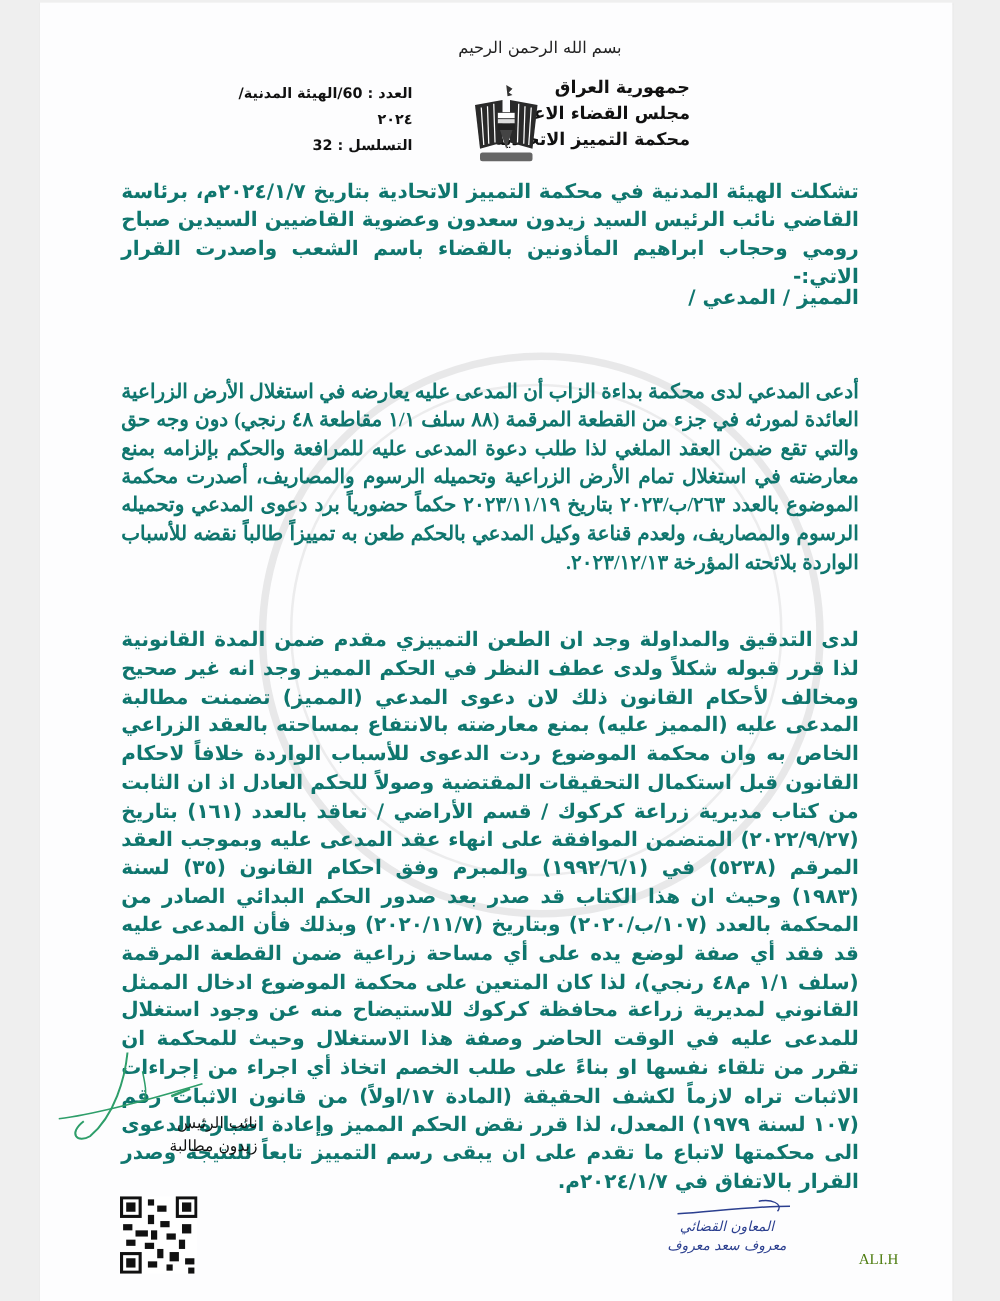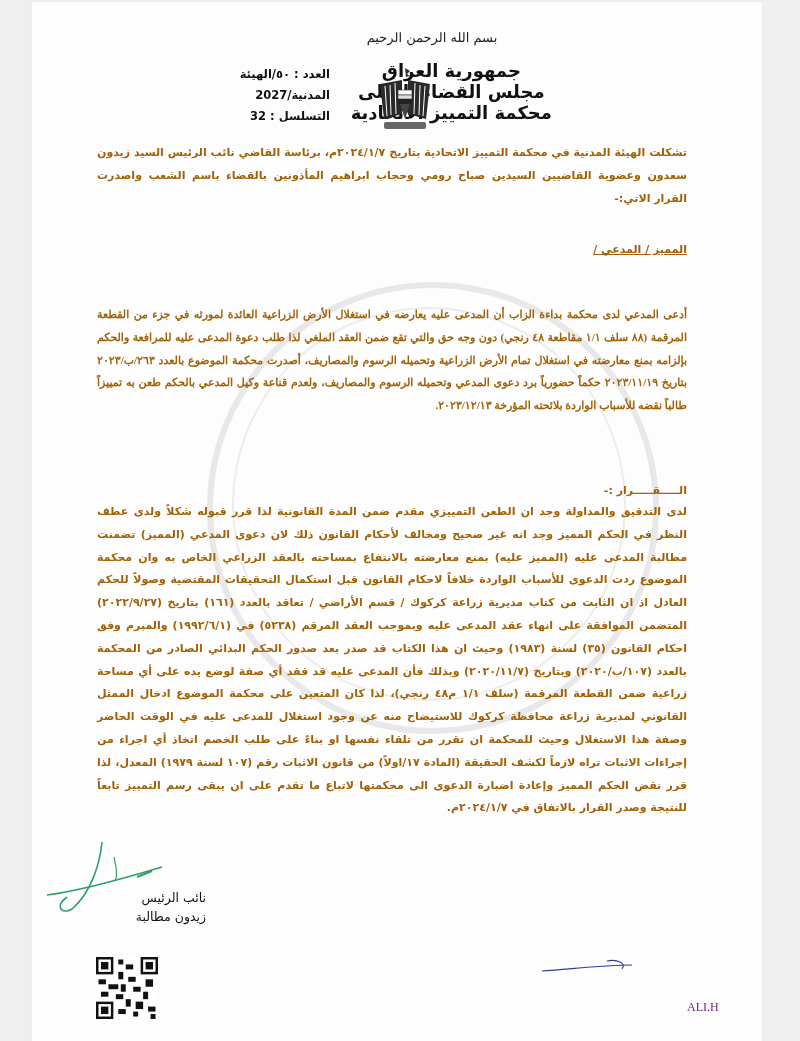--- a/index.html
+++ b/index.html
@@ -14,36 +14,36 @@
     background:#fdfdfe;
     box-shadow:0 0 1px rgba(0,0,0,0.08);
     overflow:hidden;
   }
   .bismillah {
     position:absolute; top:28px; left:320px; width:160px; text-align:center;
     font-family:"DejaVu Serif", serif; font-size:13px; color:#222;
     direction:rtl;
   }
   .hdr-right {
-    position:absolute; top:58px; right:210px; text-align:center; direction:rtl;
-    font-weight:bold; font-size:18px; line-height:21px;
+    position:absolute; top:58px; right:210px; text-align:right; direction:rtl;
+    font-weight:bold; font-size:14px; line-height:21px;
   }
   .hdr-left {
     position:absolute; top:62px; left:148px; direction:rtl; text-align:right;
     font-weight:bold; font-size:11.5px; line-height:21px; width:150px;
   }
   .emblem {
     position:absolute; top:62px; left:340px; width:66px; height:70px;
   }
   .body-text {
     position:absolute; right:75px; width:590px; direction:rtl; text-align:justify;
-    font-weight:bold; font-size:11px; line-height:22.8px; color:#a16207;
+    font-weight:bold; font-size:16px; line-height:22.8px; color:#0f766e;
   }
   .intro { top:140px; }
-  .parties { top:237px;text-decoration:underline; }
+  .parties { top:225px; }
   .facts { top:301px;font-family:Liberation Serif, serif; }
   .decision-title { top:478px; }
   .decision { top:499px; }
   .seal {
     position:absolute; left:175px; top:280px; width:440px; height:440px;
     border-radius:50%; border:6px solid rgba(140,140,140,0.18);
     pointer-events:none;
   }
   .seal2 {
     position:absolute; left:200px; top:305px; width:390px; height:390px;
@@ -61,21 +61,21 @@
     position:absolute; left:64px; top:955px; width:62px; height:62px;
   }
   .clerk {
     position:absolute; left:490px; top:955px; width:120px; height:60px;
   }
   .clerk-text {
     position:absolute; left:492px; top:972px; width:115px; direction:rtl; text-align:center;
     font-family:"DejaVu Serif", serif; font-style:italic; color:#2b3f8f; font-size:11px; line-height:15px;
   }
   .alih {
-    position:absolute; left:655px; top:998px; font-family:"Liberation Serif", serif; font-size:12px; color:#701a75;
+    position:absolute; left:655px; top:998px; font-family:"Liberation Serif", serif; font-size:12px; color:#4d7c0f;
   }
   p { margin:0; }
 </style>
 </head>
 <body>
 
 <div class="page">
 
   <div class="seal"></div>
   <div class="seal2"></div>
@@ -101,33 +101,32 @@
         <line x1="43" y1="19" x2="42" y2="50"></line>
     </g>
     <rect x="26" y="26" width="14" height="5" fill="#fff" stroke="#333" stroke-width="0.6"></rect>
     <rect x="26" y="31" width="14" height="4" fill="#ddd" stroke="#333" stroke-width="0.6"></rect>
     <rect x="26" y="35" width="14" height="5" fill="#222"></rect>
     <path d="M28 40 L33 55 L38 40 Z" fill="#444"></path>
     <rect x="12" y="58" width="42" height="7" rx="2" fill="#666"></rect>
   </svg>
 
   <div class="hdr-left">
-    <div>العدد : ٥٠/الهيئة المدنية/2027</div>
+    <div>العدد : 60/الهيئة المدنية/٢٠٢٤</div>
     <div>التسلسل : 32</div>
   </div>
 
   <p class="body-text intro">تشكلت الهيئة المدنية في محكمة التمييز الاتحادية بتاريخ ٢٠٢٤/١/٧م، برئاسة القاضي نائب الرئيس السيد زيدون سعدون وعضوية القاضيين السيدين صباح رومي وحجاب ابراهيم المأذونين بالقضاء باسم الشعب واصدرت القرار الاتي:-</p>
 
   <div class="body-text parties">
     <div>المميز / المدعي /</div>
   </div>
 
   <p class="body-text facts">أدعى المدعي لدى محكمة بداءة الزاب أن المدعى عليه يعارضه في استغلال الأرض الزراعية العائدة لمورثه في جزء من القطعة المرقمة (٨٨ سلف ١/١ مقاطعة ٤٨ رنجي) دون وجه حق والتي تقع ضمن العقد الملغي لذا طلب دعوة المدعى عليه للمرافعة والحكم بإلزامه بمنع معارضته في استغلال تمام الأرض الزراعية وتحميله الرسوم والمصاريف، أصدرت محكمة الموضوع بالعدد ٢٦٣/ب/٢٠٢٣ بتاريخ ٢٠٢٣/١١/١٩ حكماً حضورياً برد دعوى المدعي وتحميله الرسوم والمصاريف، ولعدم قناعة وكيل المدعي بالحكم طعن به تمييزاً طالباً نقضه للأسباب الواردة بلائحته المؤرخة ٢٠٢٣/١٢/١٣.</p>
 
-  <div class="body-text decision-title">الـــــقـــــرار :-</div>
 
   <p class="body-text decision">لدى التدقيق والمداولة وجد ان الطعن التمييزي مقدم ضمن المدة القانونية لذا قرر قبوله شكلاً ولدى عطف النظر في الحكم المميز وجد انه غير صحيح ومخالف لأحكام القانون ذلك لان دعوى المدعي (المميز) تضمنت مطالبة المدعى عليه (المميز عليه) بمنع معارضته بالانتفاع بمساحته بالعقد الزراعي الخاص به وان محكمة الموضوع ردت الدعوى للأسباب الواردة خلافاً لاحكام القانون قبل استكمال التحقيقات المقتضية وصولاً للحكم العادل اذ ان الثابت من كتاب مديرية زراعة كركوك / قسم الأراضي / تعاقد بالعدد (١٦١) بتاريخ (٢٠٢٢/٩/٢٧) المتضمن الموافقة على انهاء عقد المدعى عليه وبموجب العقد المرقم (٥٢٣٨) في (١٩٩٢/٦/١) والمبرم وفق احكام القانون (٣٥) لسنة (١٩٨٣) وحيث ان هذا الكتاب قد صدر بعد صدور الحكم البدائي الصادر من المحكمة بالعدد (١٠٧/ب/٢٠٢٠) وبتاريخ (٢٠٢٠/١١/٧) وبذلك فأن المدعى عليه قد فقد أي صفة لوضع يده على أي مساحة زراعية ضمن القطعة المرقمة (سلف ١/١ م٤٨ رنجي)، لذا كان المتعين على محكمة الموضوع ادخال الممثل القانوني لمديرية زراعة محافظة كركوك للاستيضاح منه عن وجود استغلال للمدعى عليه في الوقت الحاضر وصفة هذا الاستغلال وحيث للمحكمة ان تقرر من تلقاء نفسها او بناءً على طلب الخصم اتخاذ أي اجراء من إجراءات الاثبات تراه لازماً لكشف الحقيقة (المادة ١٧/اولاً) من قانون الاثبات رقم (١٠٧ لسنة ١٩٧٩) المعدل، لذا قرر نقض الحكم المميز وإعادة اضبارة الدعوى الى محكمتها لاتباع ما تقدم على ان يبقى رسم التمييز تابعاً للنتيجة وصدر القرار بالاتفاق في ٢٠٢٤/١/٧م.</p>
 
   <svg class="signature-green" viewBox="0 0 130 80">
     <path d="M60 5 C58 25, 50 55, 30 72 C20 78, 12 70, 25 60" fill="none" stroke="#2e9e6a" stroke-width="1.6"></path>
     <path d="M5 58 C30 55, 70 45, 120 30" fill="none" stroke="#2e9e6a" stroke-width="1.4"></path>
     <path d="M72 20 C74 30, 76 38, 73 44" fill="none" stroke="#2e9e6a" stroke-width="1.2"></path>
     <path d="M95 40 L110 34" fill="none" stroke="#2e9e6a" stroke-width="2"></path>
   </svg>
 
@@ -170,15 +169,19 @@
       <rect x="21" y="20" width="3" height="2"></rect>
         <rect x="22" y="23" width="2" height="2"></rect>
         <rect x="2" y="14" width="3" height="2"></rect>
     </g>
   </svg>
 
   <svg class="clerk" viewBox="0 0 120 60">
     <path d="M20 14 C50 12, 80 8, 110 8" fill="none" stroke="#2b3f8f" stroke-width="1.2"></path>
     <path d="M85 4 C95 2, 105 6, 100 12" fill="none" stroke="#2b3f8f" stroke-width="1.1"></path>
   </svg>
+  <div class="clerk-text">
+    <div>المعاون القضائي</div>
+    <div>معروف سعد معروف</div>
+  </div>
 
   <div class="alih">ALI.H</div>
 </div>
 
 </body></html>

